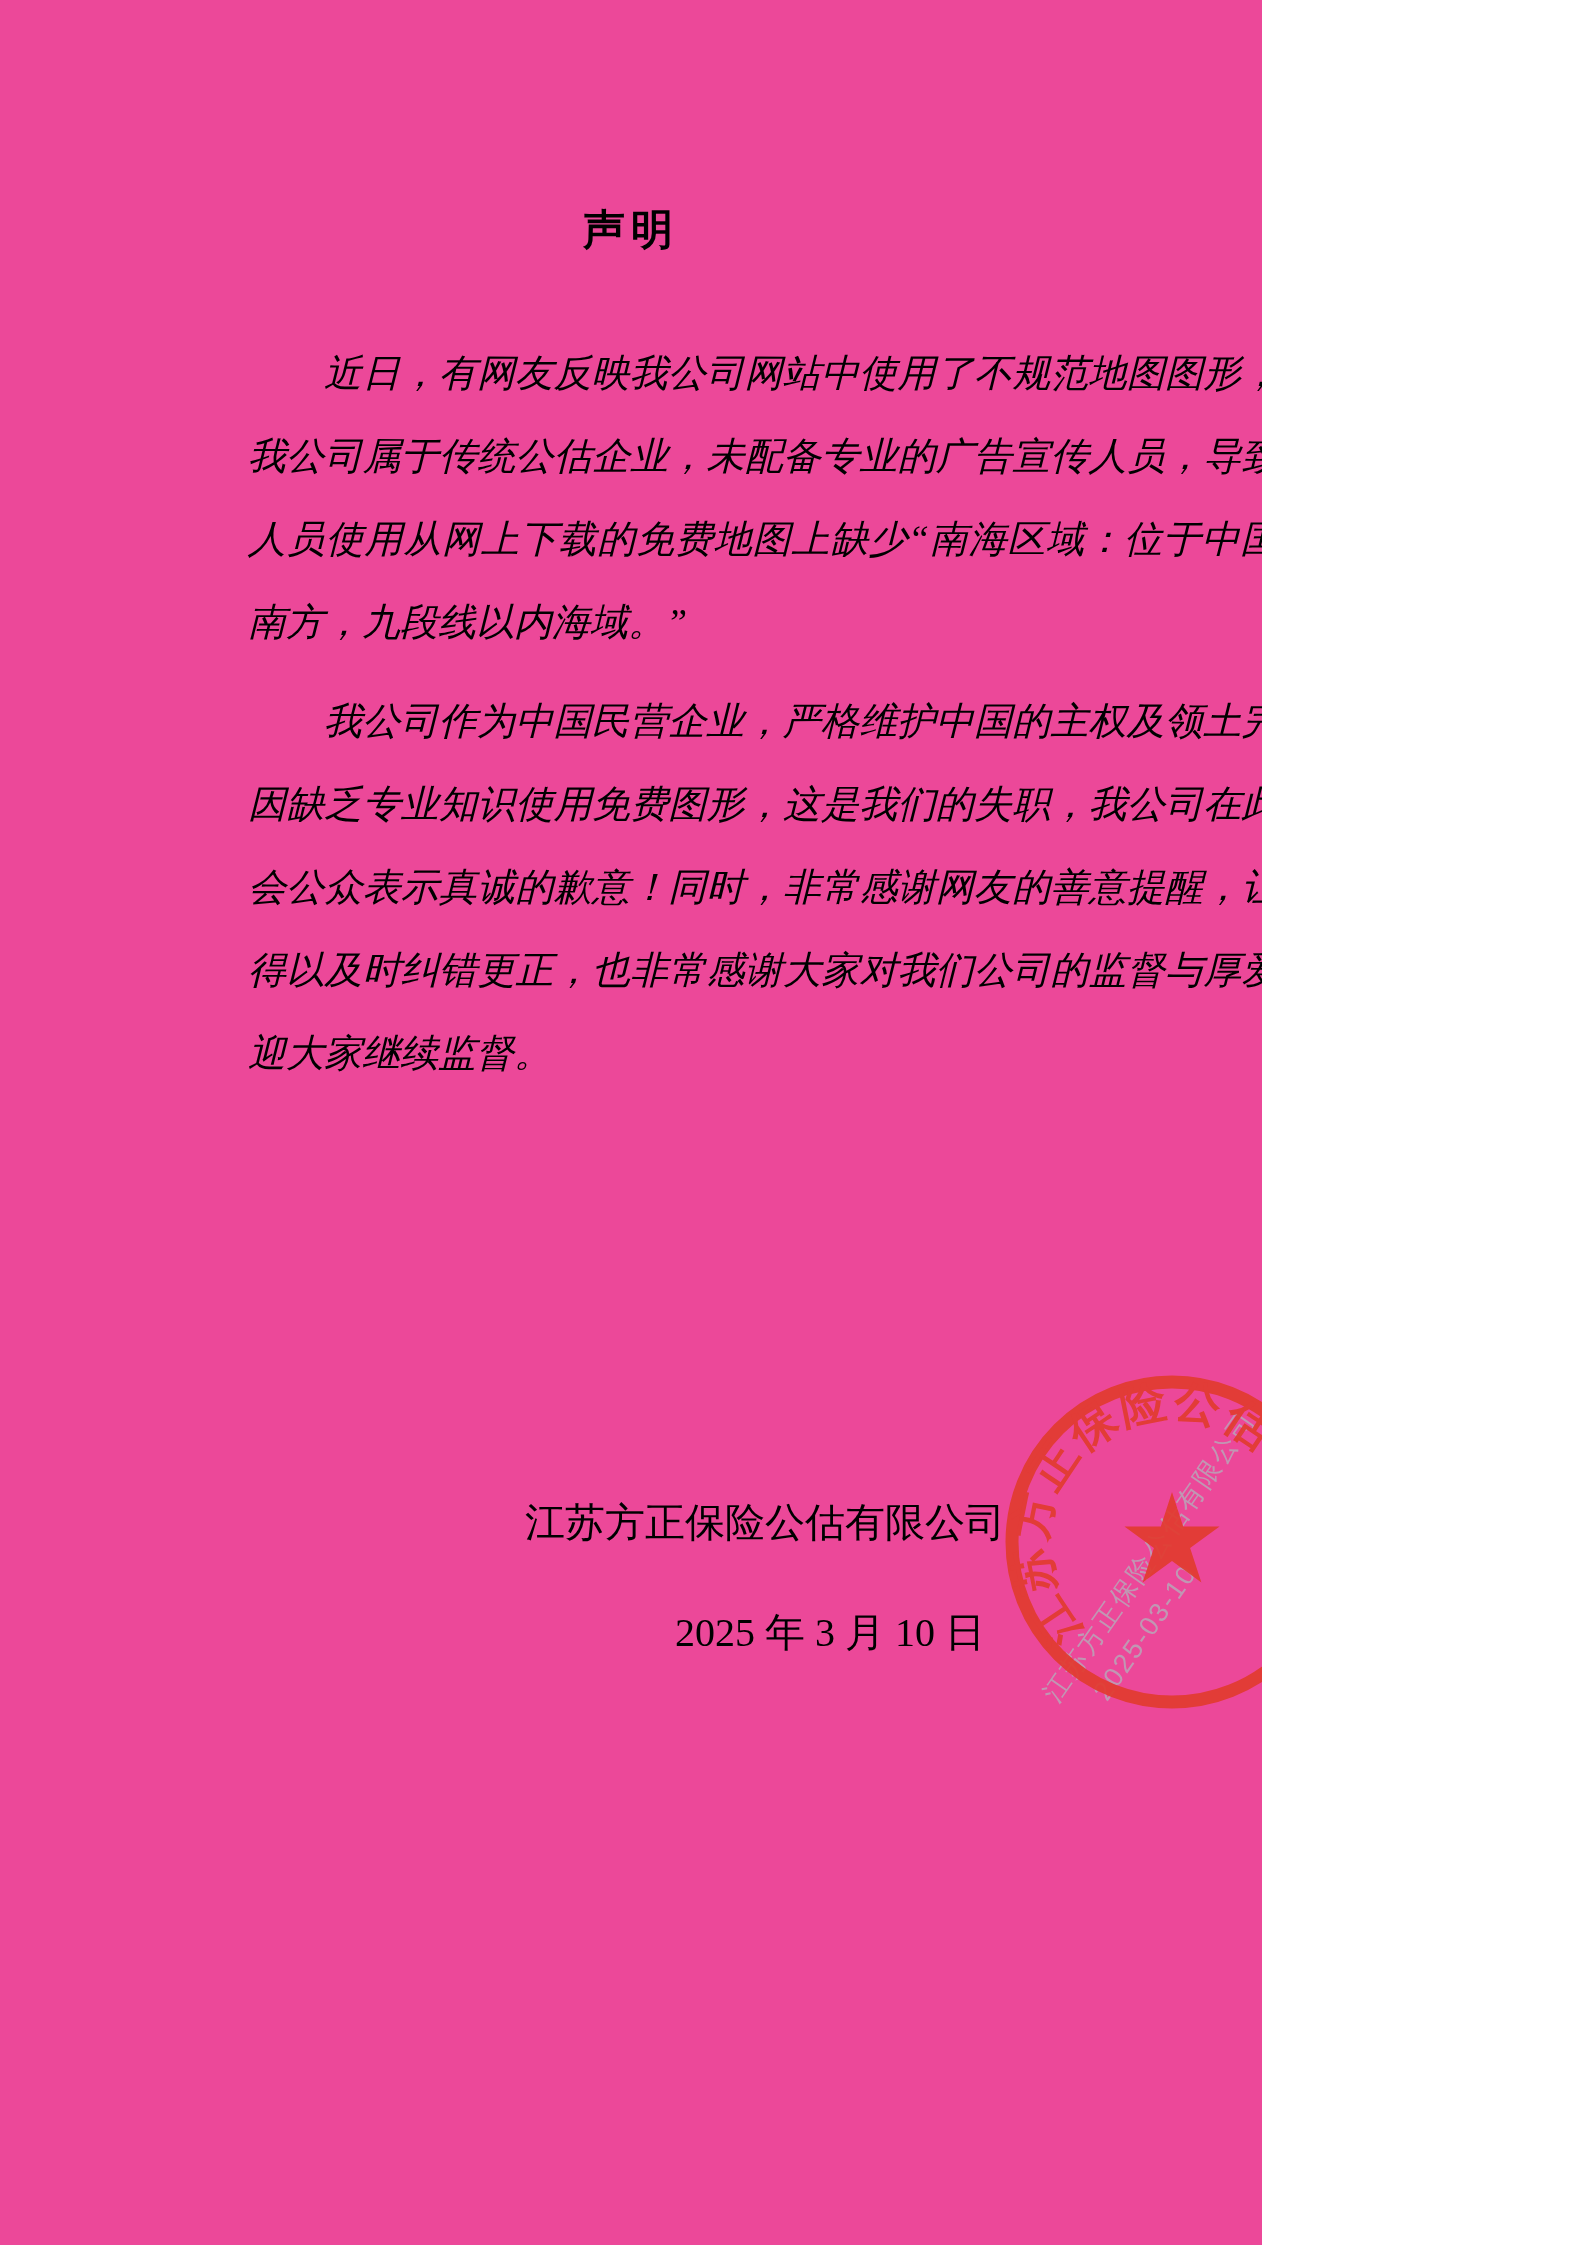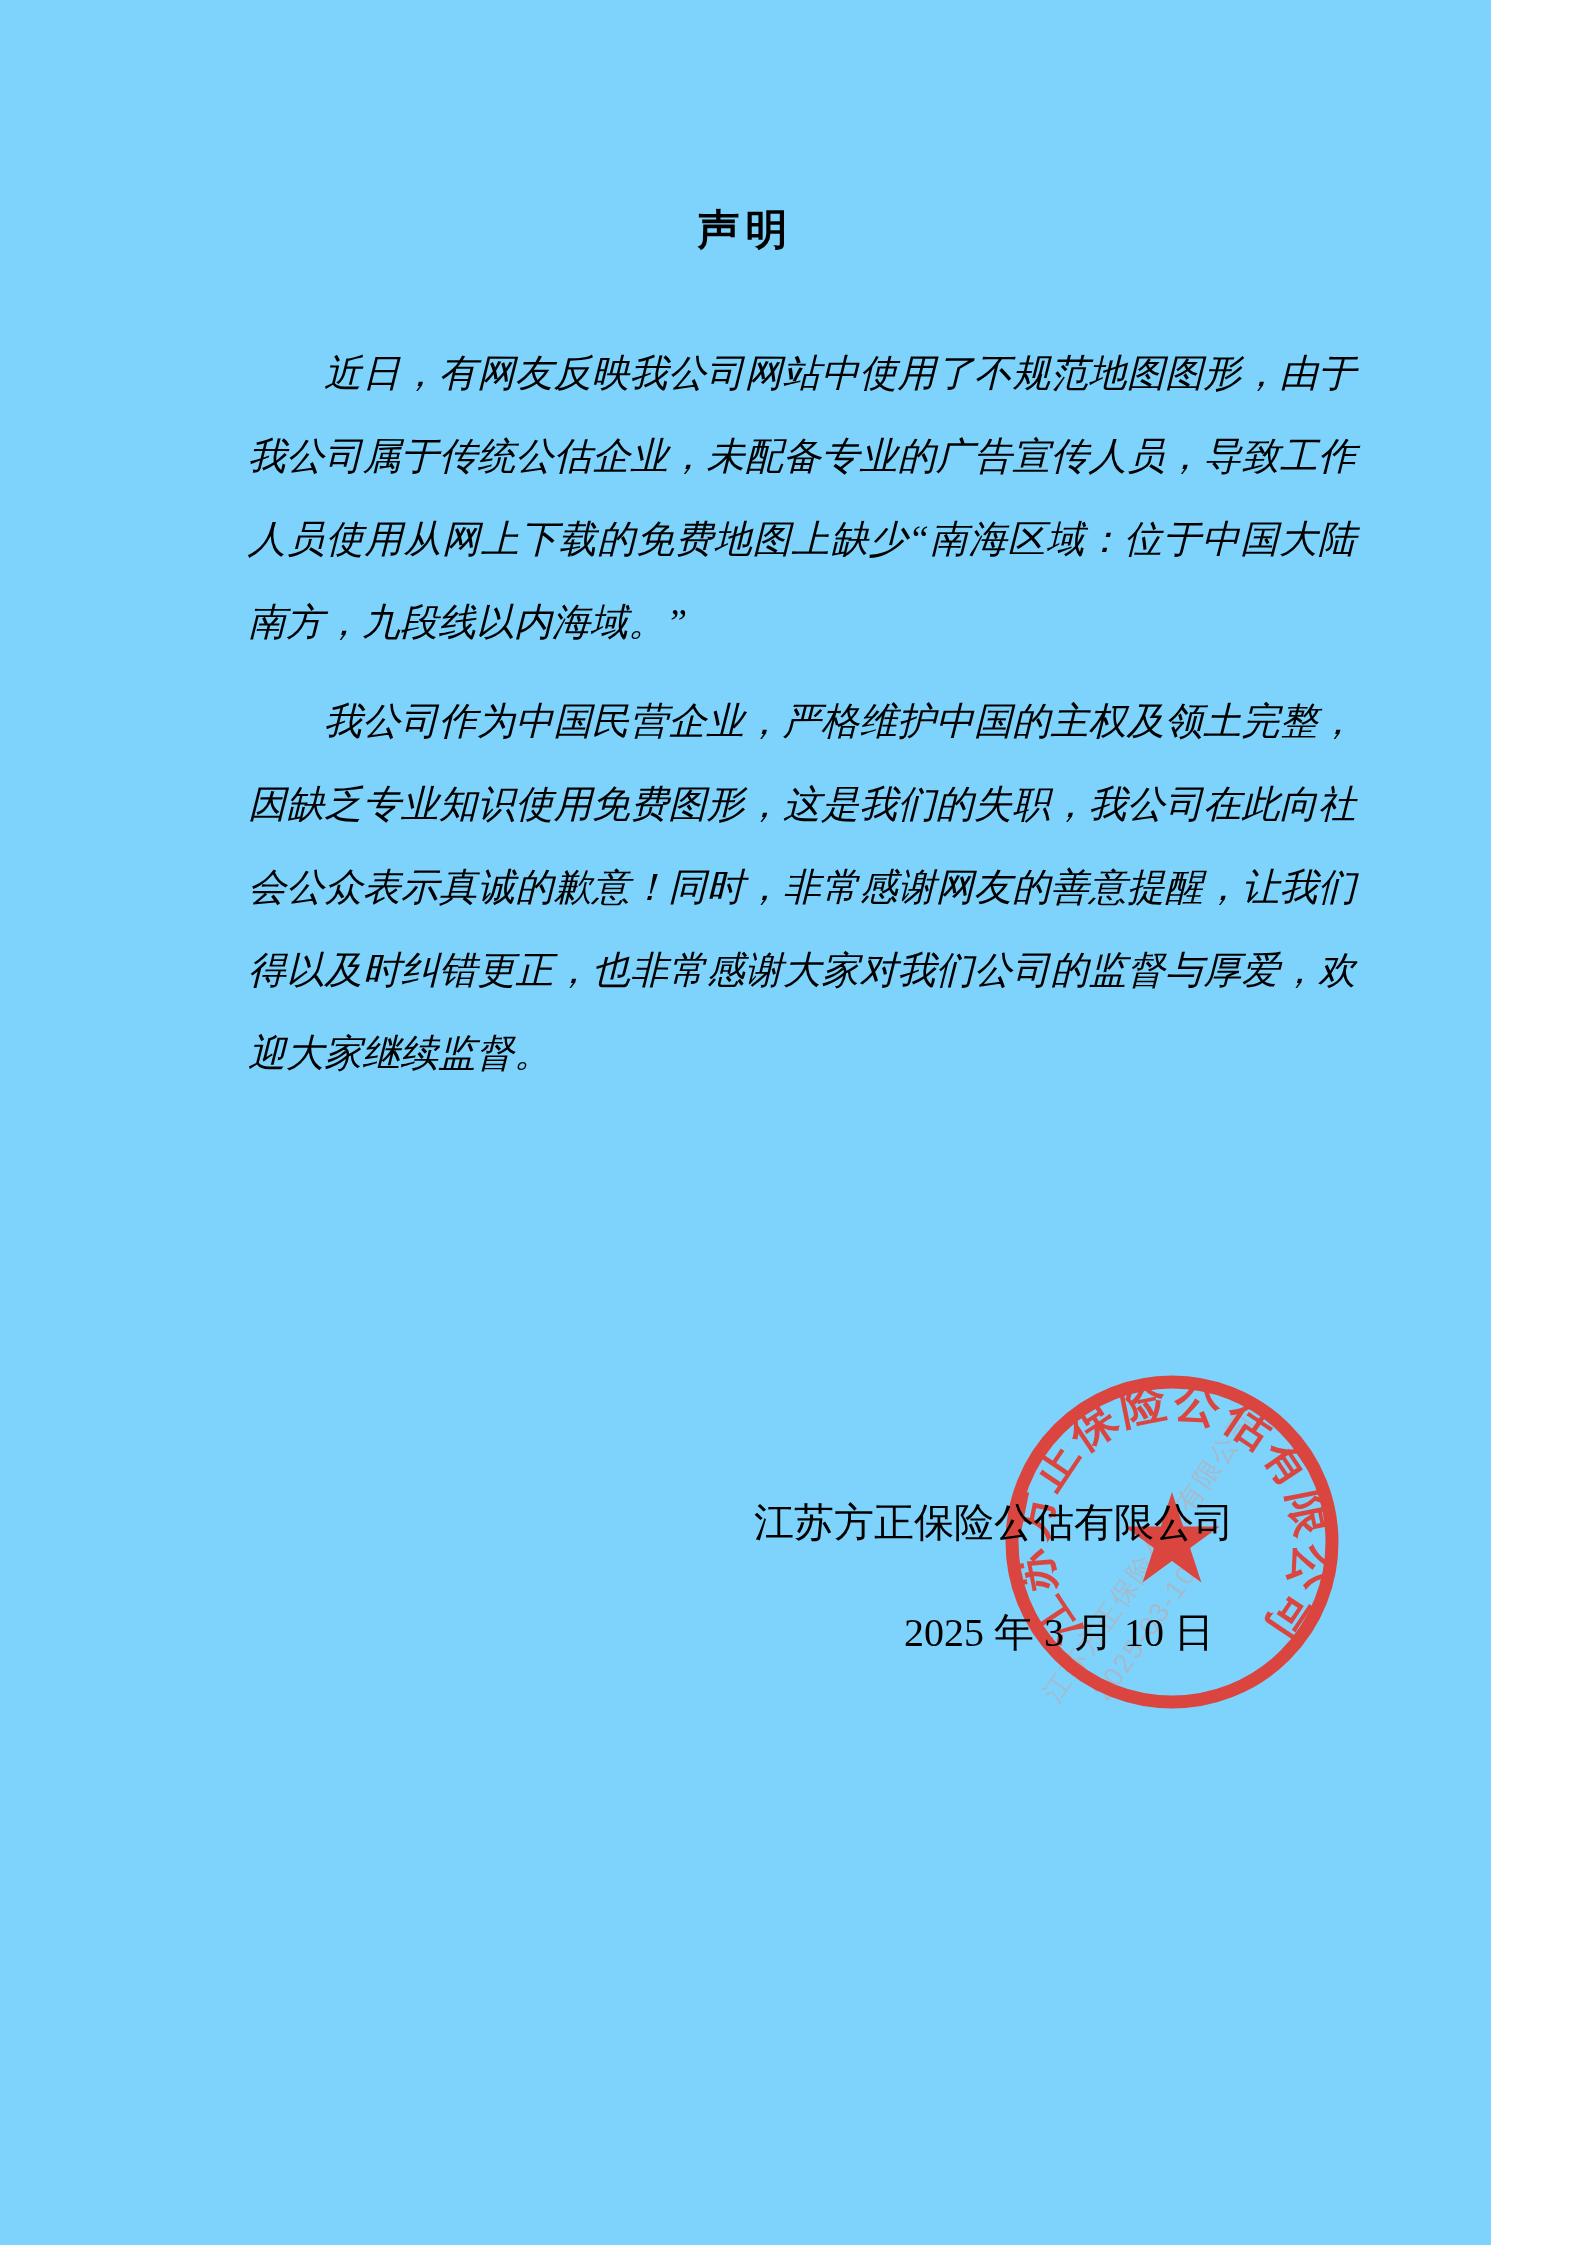--- a/index.html
+++ b/index.html
@@ -1,20 +1,20 @@
 <!DOCTYPE html>
 <html><head>
 <meta charset="utf-8">
 <style>
   html, body { margin: 0; padding: 0; background: #ffffff; }
   .page {
     position: relative;
-    width: 1491px;
+    width: 1262px;
     height: 2245px;
-    background: #7dd3fc;
+    background: #ec4899;
     font-family: "Liberation Serif", "DejaVu Serif", serif;
     color: #000000;
     overflow: hidden;
   }
   .doc-title {
     position: absolute;
     top: 204px;
     left: 0;
     width: 100%;
     text-align: center;

